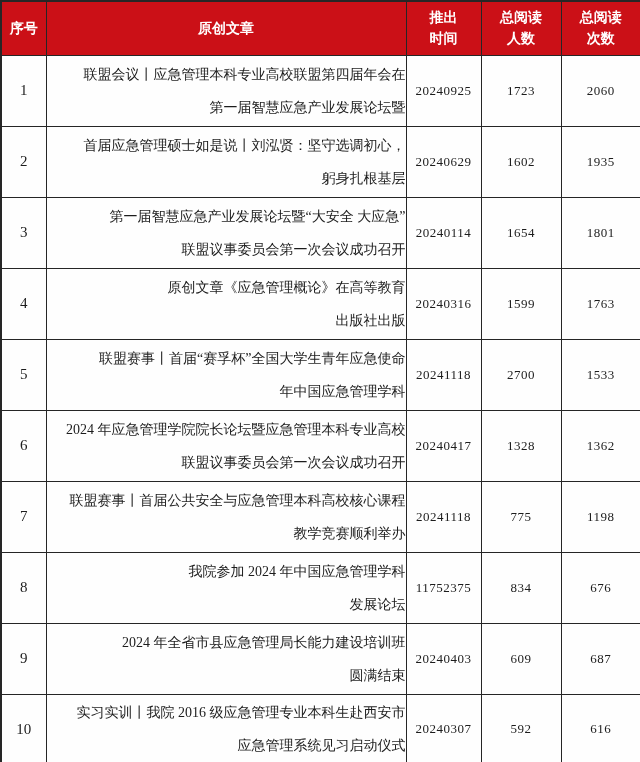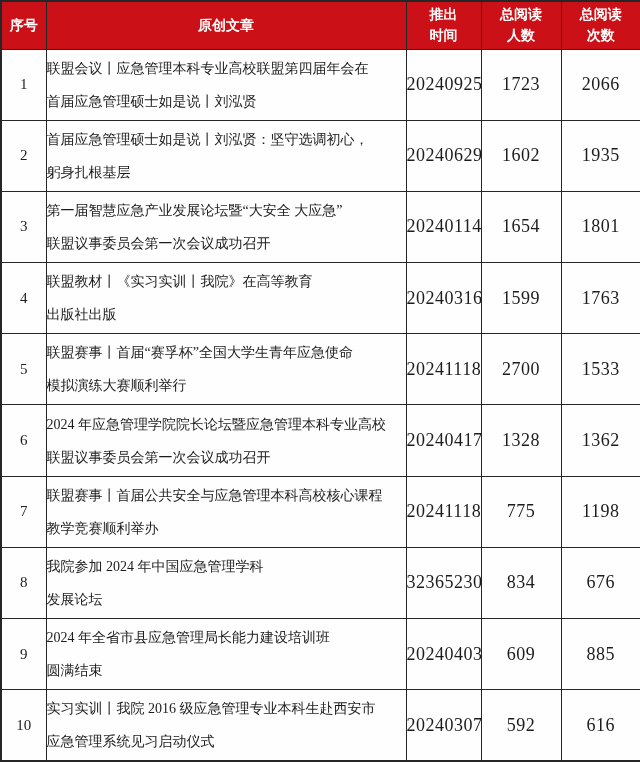--- a/index.html
+++ b/index.html
@@ -22,21 +22,21 @@
     overflow: hidden;
   }
   
   .col-idx   { width: 45px; }
   .col-title { width: 360px; }
   .col-date  { width: 75px; }
   .col-readers { width: 80px; }
   .col-reads { width: 80px; }
 
   
-  thead tr { height: 48px; }
+  thead tr { height: 54px; }
   thead th {
     background: #cb1017;
     color: #ffffff;
     font-weight: bold;
     font-size: 14px;
   }
   .hdr-line { display: block; line-height: 21px; }
   .hdr-line:empty { display: none; }
 
   
@@ -44,24 +44,24 @@
   tbody td {
     color: #1c1c1c;
     font-size: 15px;
     background: #fefefe;
   }
   td.c-title { font-size: 14px; }
   .tline {
     height: 33px;
     line-height: 33px;
     white-space: nowrap;
-    text-align: left;
+    text-align: right;
   }
   .tline:empty { display: none; }
-  td.c-num { font-size: 18px; letter-spacing: 0.5px; }
+  td.c-num { font-size: 13px; letter-spacing: 0.5px; }
 </style>
 </head>
 <body>
 
 <table class="stats-table">
   <colgroup>
     <col class="col-idx">
       <col class="col-title">
       <col class="col-date">
       <col class="col-readers">
@@ -88,25 +88,25 @@
         <span class="hdr-line">次数</span>
       </th>
     </tr>
   </thead>
   <tbody>
 
     <tr>
       <td class="c-idx">1</td>
       <td class="c-title">
         <div class="tline">联盟会议丨应急管理本科专业高校联盟第四届年会在</div>
-        <div class="tline">首届应急管理硕士如是说丨刘泓贤</div>
+        <div class="tline">第一届智慧应急产业发展论坛暨</div>
       </td>
       <td class="c-num">20240925</td>
       <td class="c-num">1723</td>
-      <td class="c-num">2066</td>
+      <td class="c-num">2060</td>
     </tr>
 
     <tr>
       <td class="c-idx">2</td>
       <td class="c-title">
         <div class="tline">首届应急管理硕士如是说丨刘泓贤：坚守选调初心，</div>
         <div class="tline">躬身扎根基层</div>
       </td>
       <td class="c-num">20240629</td>
       <td class="c-num">1602</td>
@@ -120,33 +120,33 @@
         <div class="tline">联盟议事委员会第一次会议成功召开</div>
       </td>
       <td class="c-num">20240114</td>
       <td class="c-num">1654</td>
       <td class="c-num">1801</td>
     </tr>
 
     <tr>
       <td class="c-idx">4</td>
       <td class="c-title">
-        <div class="tline">联盟教材丨《实习实训丨我院》在高等教育</div>
+        <div class="tline">原创文章《应急管理概论》在高等教育</div>
         <div class="tline">出版社出版</div>
       </td>
       <td class="c-num">20240316</td>
       <td class="c-num">1599</td>
       <td class="c-num">1763</td>
     </tr>
 
     <tr>
       <td class="c-idx">5</td>
       <td class="c-title">
         <div class="tline">联盟赛事丨首届“赛孚杯”全国大学生青年应急使命</div>
-        <div class="tline">模拟演练大赛顺利举行</div>
+        <div class="tline">年中国应急管理学科</div>
       </td>
       <td class="c-num">20241118</td>
       <td class="c-num">2700</td>
       <td class="c-num">1533</td>
     </tr>
 
     <tr>
       <td class="c-idx">6</td>
       <td class="c-title">
         <div class="tline">2024 年应急管理学院院长论坛暨应急管理本科专业高校</div>
@@ -167,34 +167,34 @@
       <td class="c-num">775</td>
       <td class="c-num">1198</td>
     </tr>
 
     <tr>
       <td class="c-idx">8</td>
       <td class="c-title">
         <div class="tline">我院参加 2024 年中国应急管理学科</div>
         <div class="tline">发展论坛</div>
       </td>
-      <td class="c-num">32365230</td>
+      <td class="c-num">11752375</td>
       <td class="c-num">834</td>
       <td class="c-num">676</td>
     </tr>
 
     <tr>
       <td class="c-idx">9</td>
       <td class="c-title">
         <div class="tline">2024 年全省市县应急管理局长能力建设培训班</div>
         <div class="tline">圆满结束</div>
       </td>
       <td class="c-num">20240403</td>
       <td class="c-num">609</td>
-      <td class="c-num">885</td>
+      <td class="c-num">687</td>
     </tr>
 
     <tr>
       <td class="c-idx">10</td>
       <td class="c-title">
         <div class="tline">实习实训丨我院 2016 级应急管理专业本科生赴西安市</div>
         <div class="tline">应急管理系统见习启动仪式</div>
       </td>
       <td class="c-num">20240307</td>
       <td class="c-num">592</td>

